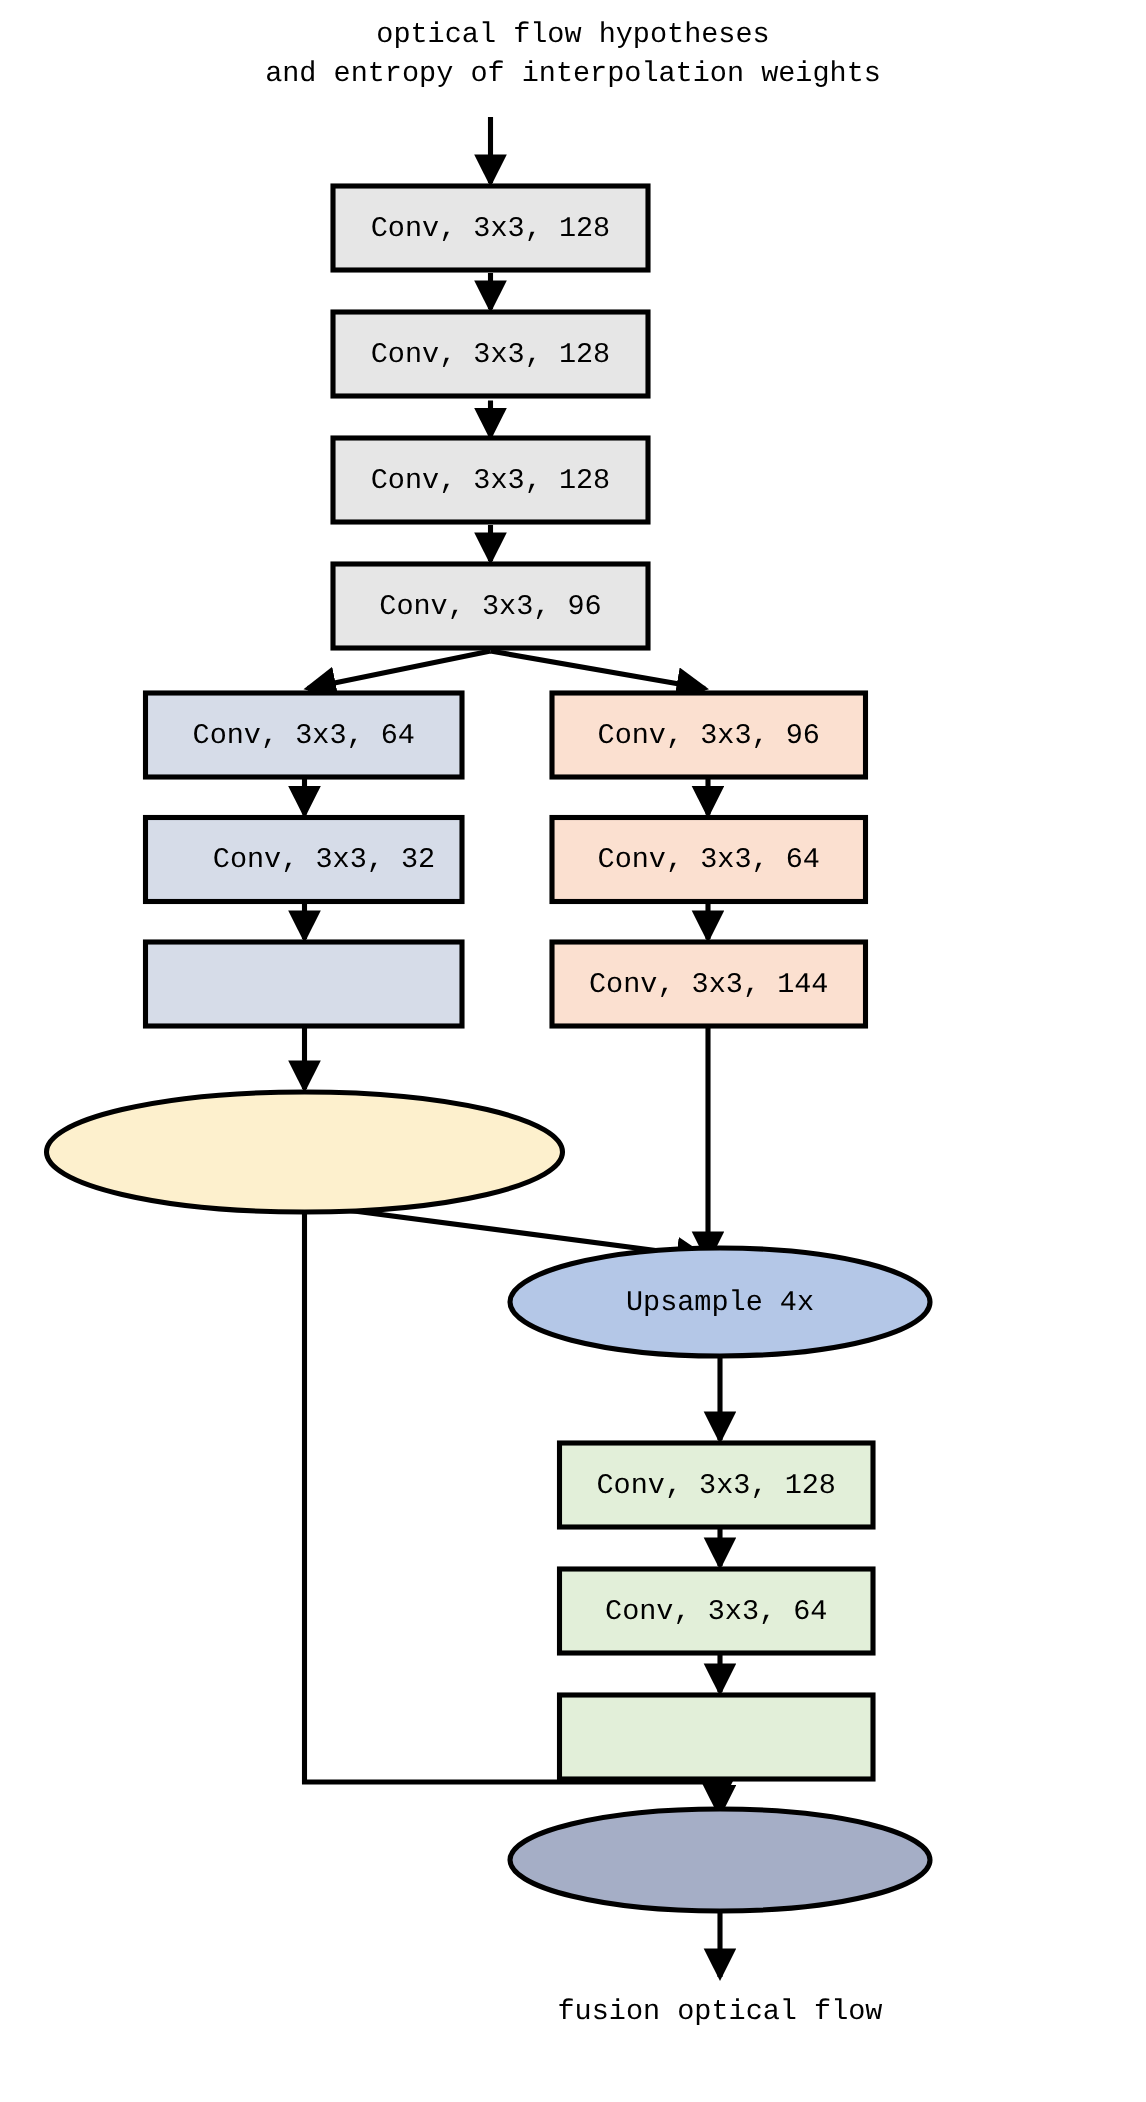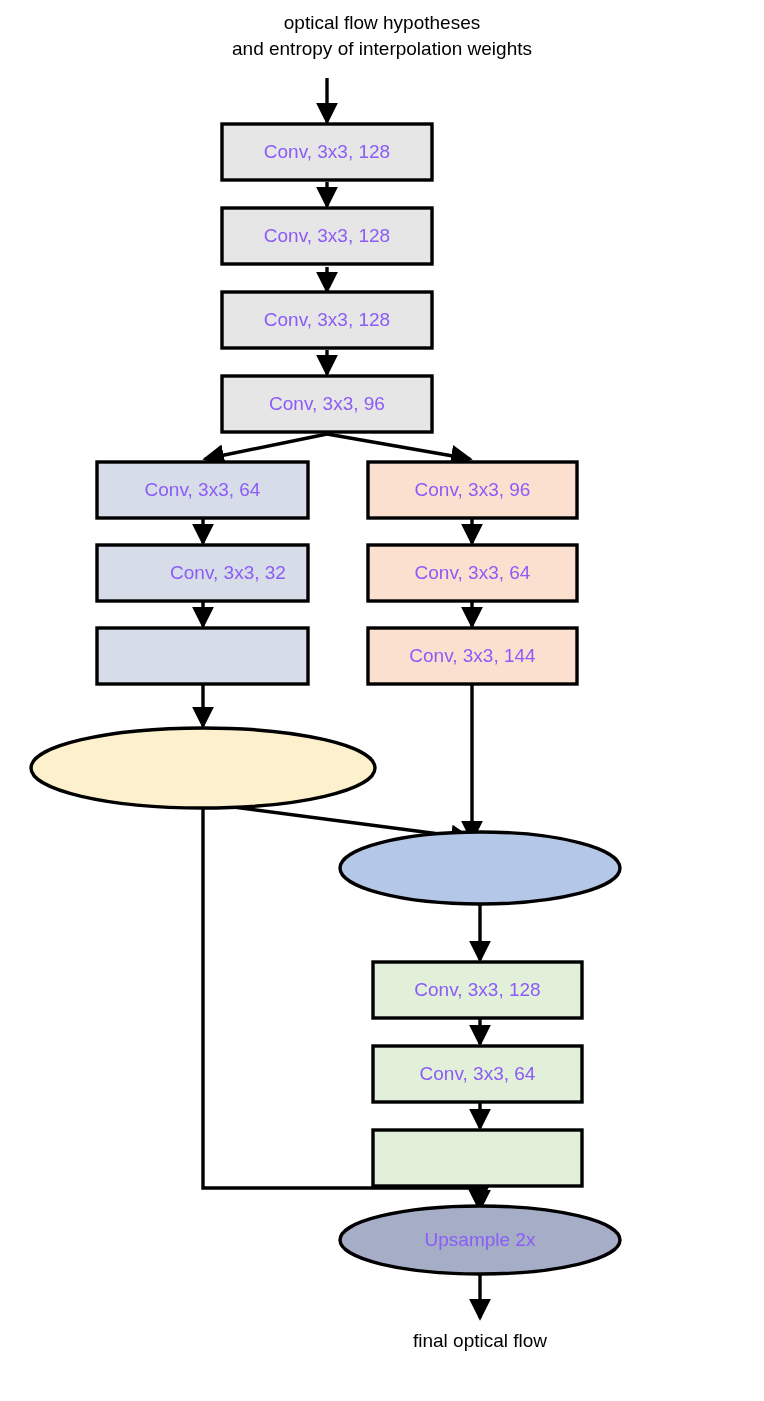--- a/index.html
+++ b/index.html
@@ -1,22 +1,22 @@
 <!DOCTYPE html>
 <html><head>
 <meta charset="utf-8">
 <style>
   html,body{margin:0;padding:0;background:#ffffff;}
   body{width:764px;height:1401px;position:relative;overflow:hidden;
        font-family:"Liberation Sans","DejaVu Sans",sans-serif;color:#000;}
-  #diagram{position:absolute;left:0;top:0;width:764px;height:1401px;}
+  #diagram{position:absolute;left:0;top:0;width:764px;height:1401px;font-family:Liberation Mono, monospace;}
   .lbl{position:absolute;text-align:center;font-size:19px;line-height:26px;color:#000;
        white-space:pre;pointer-events:none;}
   .node-text{position:absolute;display:flex;align-items:center;justify-content:center;
-       text-align:center;font-size:19px;line-height:24px;color:#8b5cf6;}
+       text-align:center;font-size:19px;line-height:24px;color:#000000;}
   svg{position:absolute;left:0;top:0;}
 </style>
 </head>
 <body>
 
 <div id="diagram">
 
   <svg width="764" height="1401" viewBox="0 0 764 1401">
     <defs>
       <marker id="arw" markerWidth="10" markerHeight="10" refX="5.6" refY="3.2" orient="auto" markerUnits="strokeWidth">
@@ -73,28 +73,28 @@
 
   <div class="lbl" style="left:82px;top:10px;width:600px;">optical flow hypotheses
 and entropy of interpolation weights</div>
 
   <div class="node-text" style="left:222px;top:124px;width:210px;height:56px;">Conv, 3x3, 128</div>
   <div class="node-text" style="left:222px;top:208px;width:210px;height:56px;">Conv, 3x3, 128</div>
   <div class="node-text" style="left:222px;top:292px;width:210px;height:56px;">Conv, 3x3, 128</div>
   <div class="node-text" style="left:222px;top:376px;width:210px;height:56px;">Conv, 3x3, 96</div>
 
   <div class="node-text" style="left:97px;top:462px;width:211px;height:56px;">Conv, 3x3, 64</div>
-  <div class="node-text" style="left:97px;top:545px;width:238px;height:56px;padding-left:12px;">Conv, 3x3, 32</div>
+  <div class="node-text" style="left:97px;top:545px;width:238px;height:56px;">Conv, 3x3, 32</div>
 
   <div class="node-text" style="left:368px;top:462px;width:209px;height:56px;">Conv, 3x3, 96</div>
   <div class="node-text" style="left:368px;top:545px;width:209px;height:56px;">Conv, 3x3, 64</div>
   <div class="node-text" style="left:368px;top:628px;width:209px;height:56px;border-radius:17px;">Conv, 3x3, 144</div>
 
 
+  <div class="node-text" style="left:340px;top:832px;width:280px;height:72px;">Upsample 4x</div>
 
   <div class="node-text" style="left:373px;top:962px;width:209px;height:56px;">Conv, 3x3, 128</div>
   <div class="node-text" style="left:373px;top:1046px;width:209px;height:56px;">Conv, 3x3, 64</div>
 
-  <div class="node-text" style="left:340px;top:1206px;width:280px;height:68px;">Upsample 2x</div>
 
-  <div class="lbl" style="left:280px;top:1328px;width:400px;">final optical flow</div>
+  <div class="lbl" style="left:280px;top:1328px;width:400px;">fusion optical flow</div>
 
 </div>
 
 </body></html>

